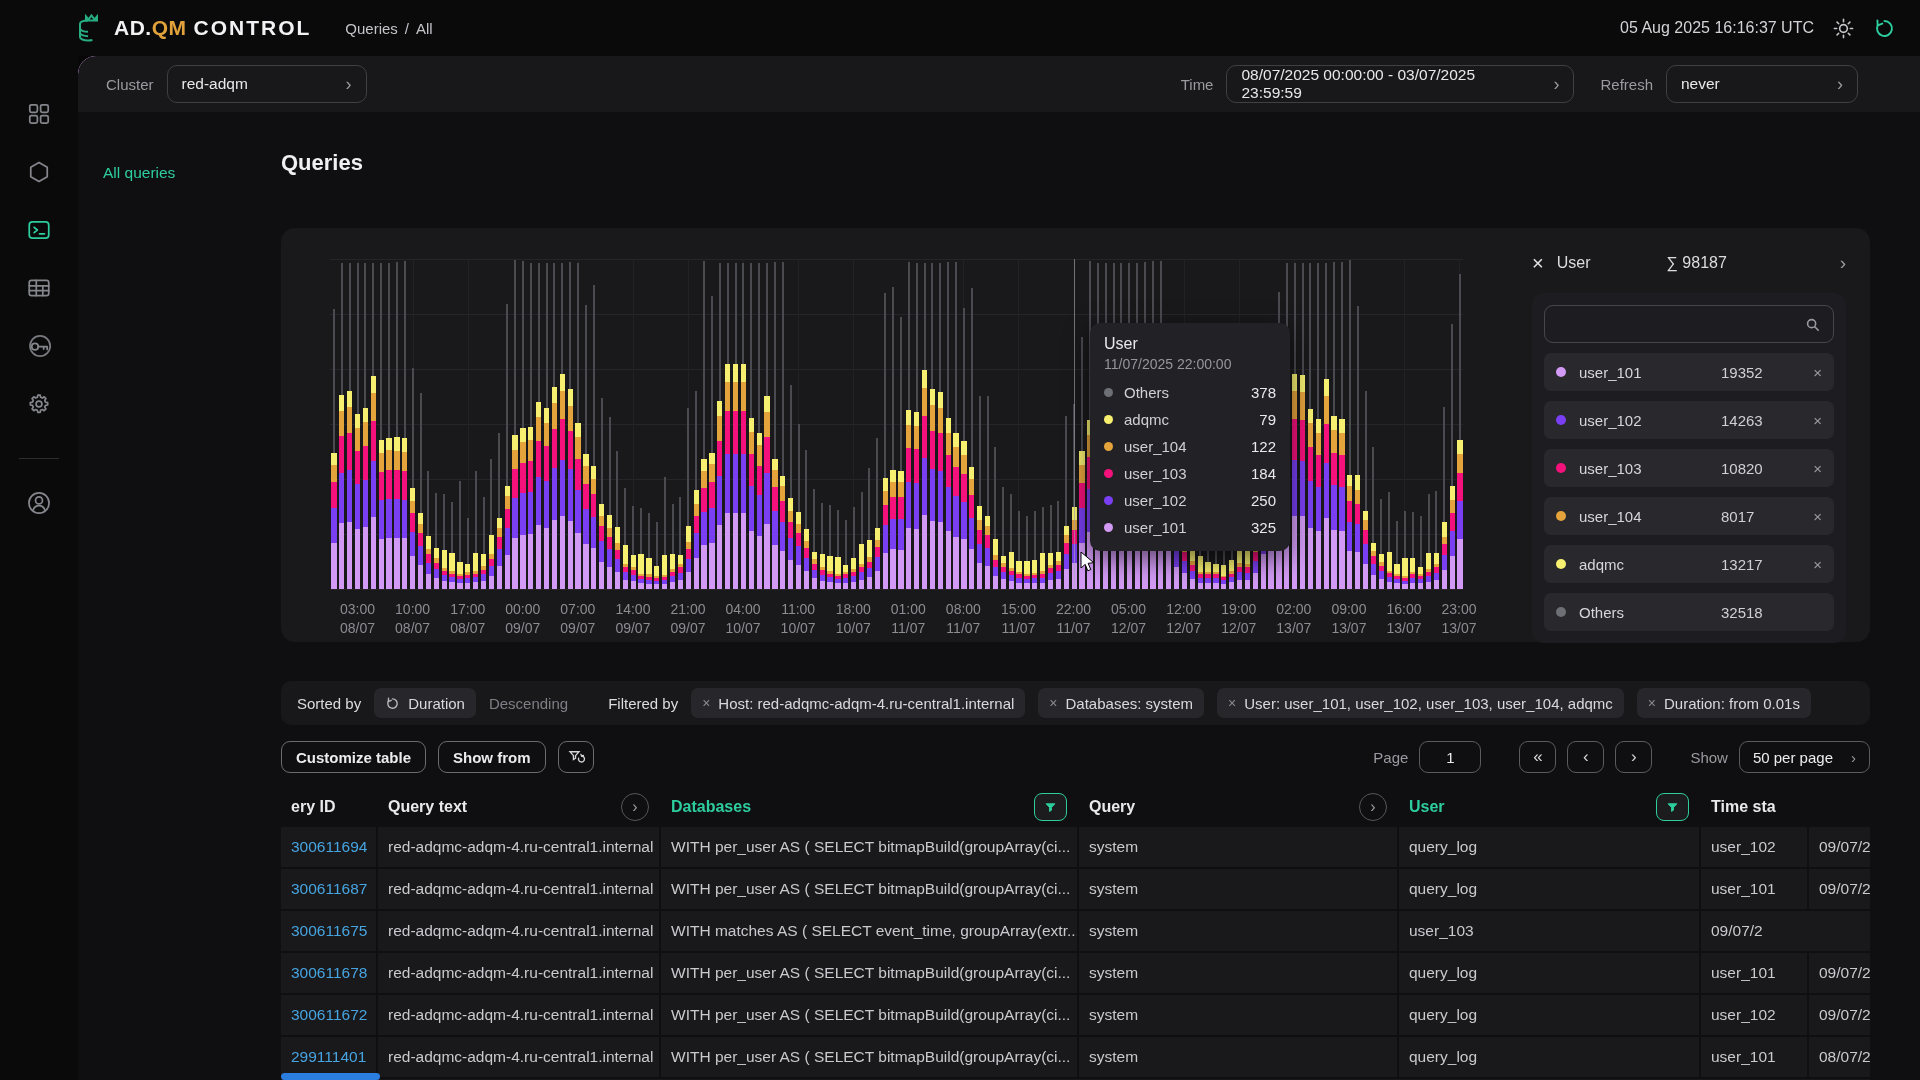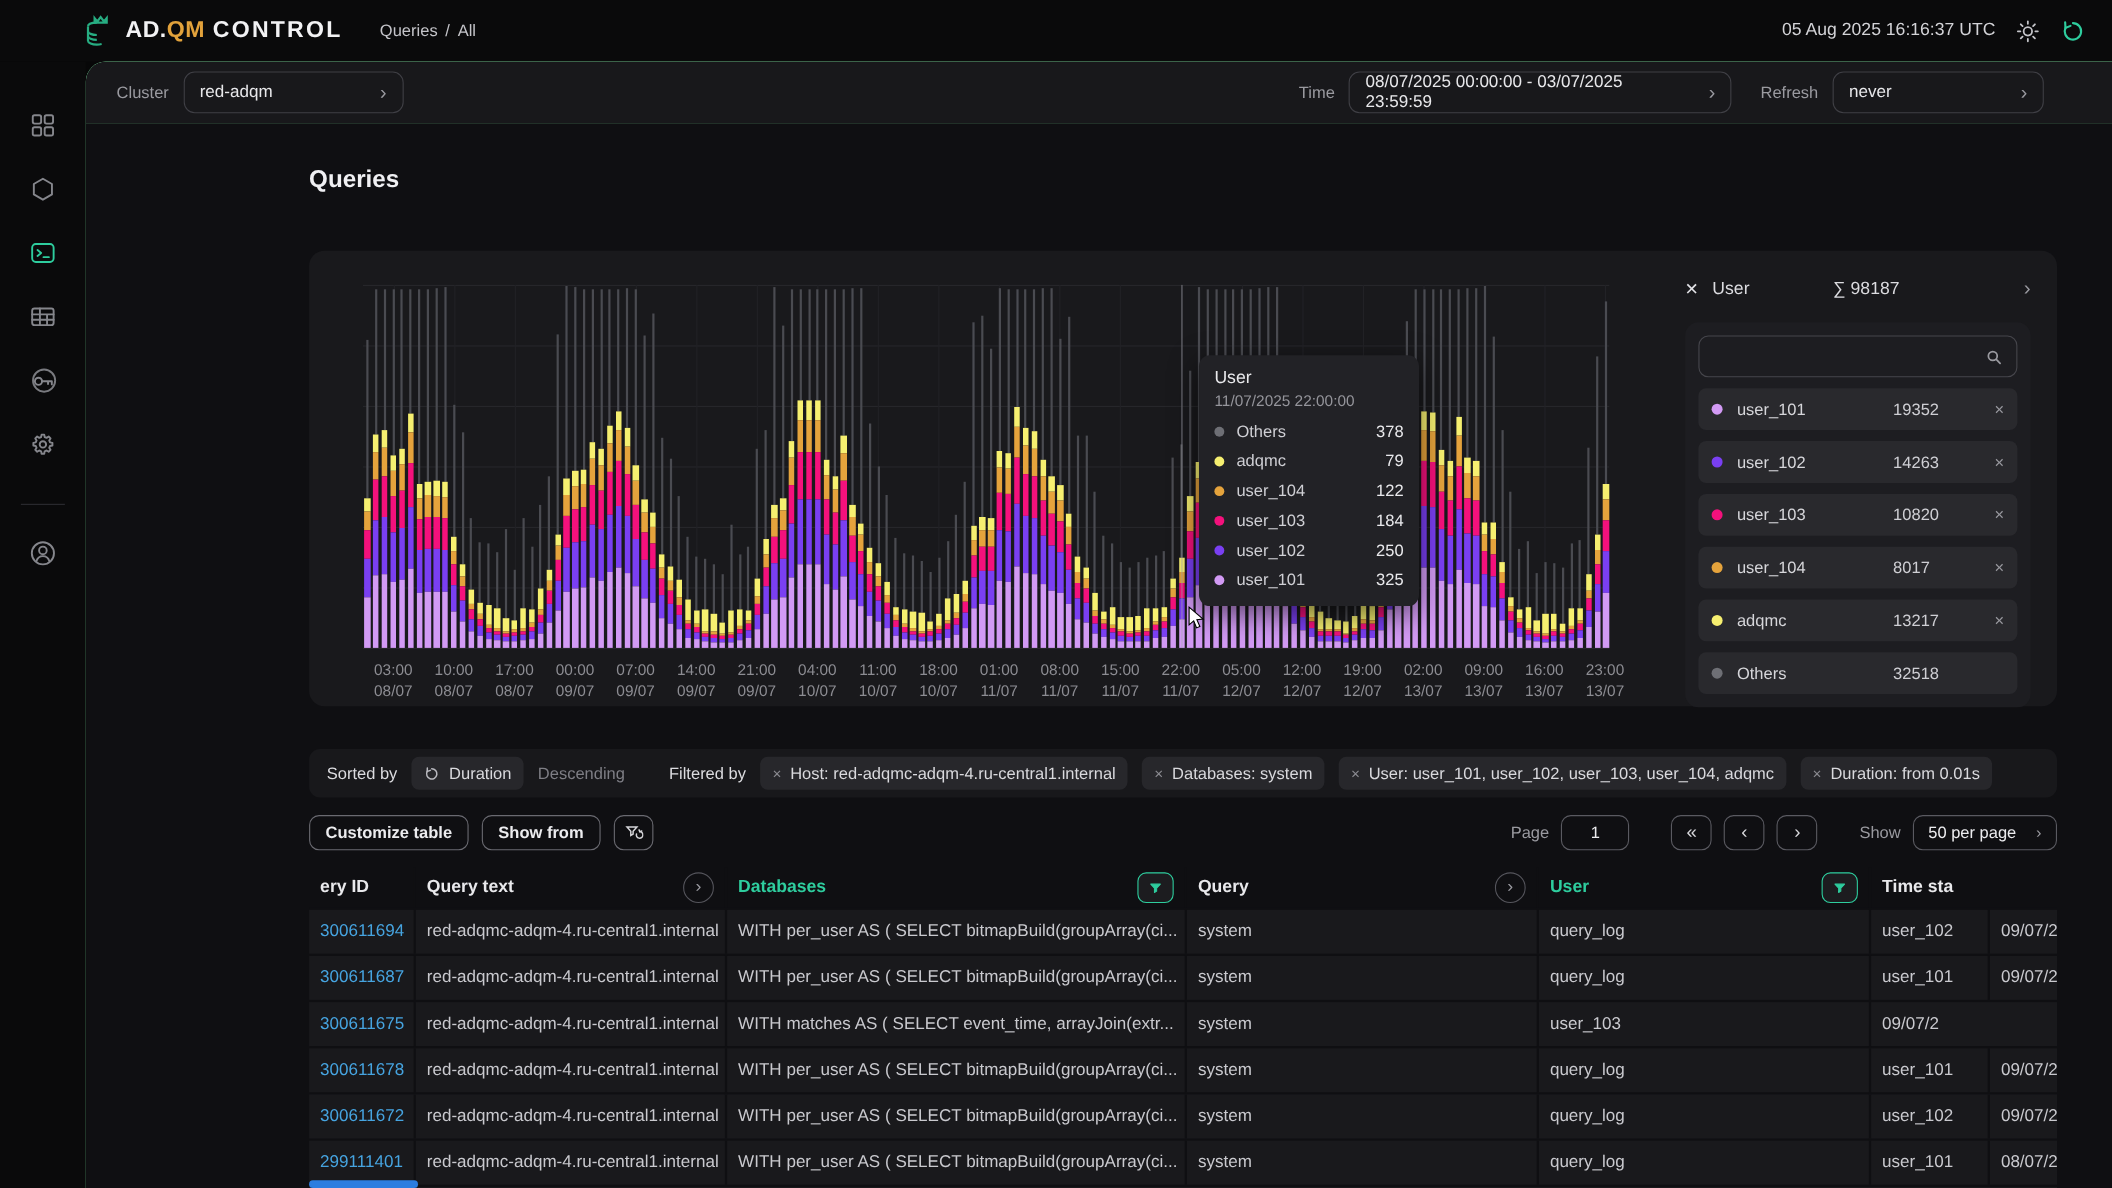--- a/index.html
+++ b/index.html
@@ -21,21 +21,21 @@
 
   
   .nav-rail { position:absolute; left:0; top:56px; bottom:0; width:78px; background:#0a0a0b;
     display:flex; flex-direction:column; align-items:center; padding-top:38px; gap:18px; }
   .nav-btn { width:40px; height:40px; border-radius:10px; display:flex;
     align-items:center; justify-content:center; }
   .rail-divider { width:40px; height:1px; background:#2c2c31; margin:16px 0 6px; }
 
   
   .wrapper { position:absolute; left:78px; top:56px; right:0; bottom:0;
-    background:#86efac; border-top-left-radius:18px; overflow:hidden; }
+    background:#f0abfc; border-top-left-radius:18px; overflow:hidden; }
   .filterbar { height:56px; background:#18181b; border-top-left-radius:18px;
     display:flex; align-items:center; padding:0 62px 0 28px; }
   .fb-label { color:#9a9aa0; font-size:15px; margin-right:13px; }
   .pill { border:1.5px solid #3f3f45; border-radius:10px; height:38px; display:flex;
     align-items:center; justify-content:space-between; padding:0 14px; font-size:15.5px;
     color:#e8e8eb; gap:16px; background:transparent; }
   .pill .chev { color:#9a9aa0; font-size:18px; }
   .fb-right { margin-left:auto; display:flex; align-items:center; }
 
   .content { position:absolute; top:56px; left:0; right:0; bottom:0; background:#0f0f12; }
@@ -242,20 +242,23 @@
       </div>
       <span class="fb-label" style="margin-left:26px">Refresh</span>
       <div class="pill" style="width:192px">
         <span>never</span>
         <span class="chev">›</span>
       </div>
     </div>
   </div>
 
   <div class="content">
+    <div class="subnav">
+      <div class="subnav-item">All queries</div>
+    </div>
 
     <main>
       <h1 class="page-title">Queries</h1>
 
       <section class="chart-panel">
         <div class="plot" id="plot">
           <div id="gridLayer">
               <div class="grid-h" style="top: 0px;"></div>
               <div class="grid-h" style="top: 55px;"></div>
               <div class="grid-h" style="top: 110px;"></div>
@@ -1672,21 +1675,21 @@
               <div class="td">red-adqmc-adqm-4.ru-central1.internal</div>
               <div class="td">WITH per_user AS ( SELECT bitmapBuild(groupArray(ci...</div>
               <div class="td">system</div>
               <div class="td">query_log</div>
               <div class="td">user_101</div>
               <div class="td">09/07/2</div>
             </div>
             <div class="trow">
               <div class="td idcell">300611675</div>
               <div class="td">red-adqmc-adqm-4.ru-central1.internal</div>
-              <div class="td">WITH matches AS ( SELECT event_time, arrayJoin(extr...</div>
+              <div class="td">WITH matches AS ( SELECT event_time, groupArray(extr...</div>
               <div class="td">system</div>
               <div class="td">user_103</div>
               <div class="td">09/07/2</div>
             </div>
             <div class="trow">
               <div class="td idcell">300611678</div>
               <div class="td">red-adqmc-adqm-4.ru-central1.internal</div>
               <div class="td">WITH per_user AS ( SELECT bitmapBuild(groupArray(ci...</div>
               <div class="td">system</div>
               <div class="td">query_log</div>

